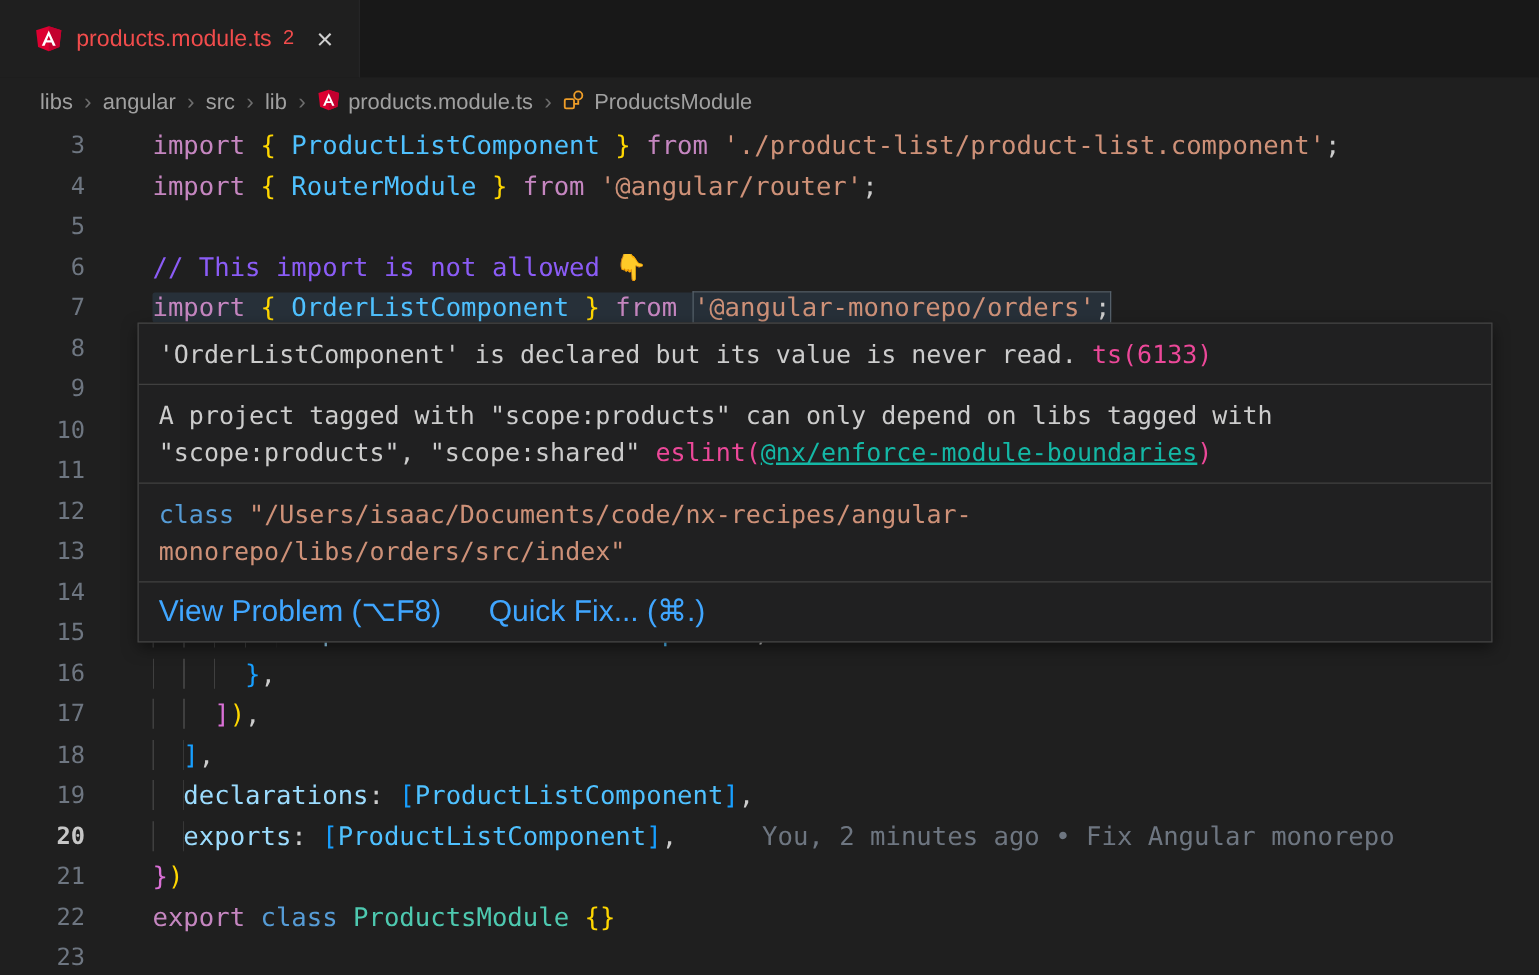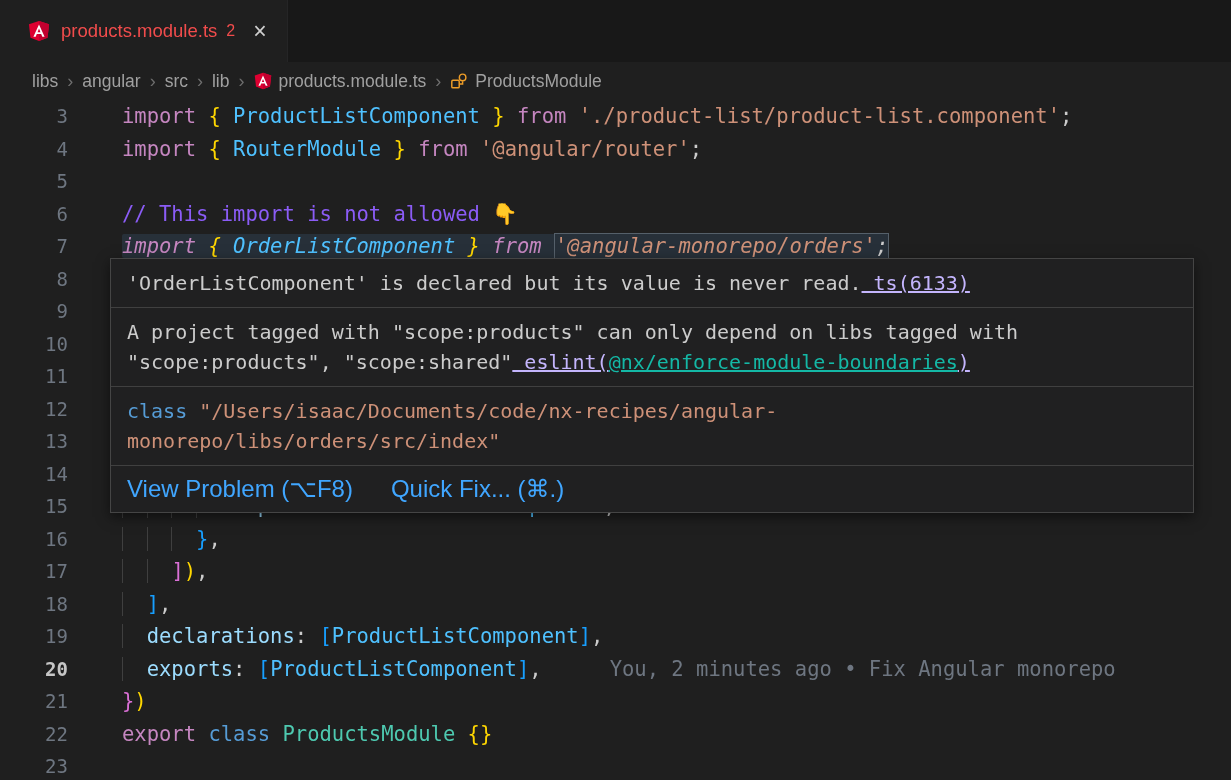--- a/index.html
+++ b/index.html
@@ -11,40 +11,40 @@
   .tab { display:flex; align-items:center; background:#1f1f1f; padding:0 20px 0 28px;
          border-right:1px solid #252526; cursor:pointer; }
   .tabicon { width:22px; height:22px; display:inline-flex; margin-right:11px; }
   .tabtitle { color:#F14C4C; font-size:18.5px; }
   .tabbadge { color:#F14C4C; font-size:16px; margin-left:9px; }
   .tabclose { color:#cfcfcf; font-size:23px; margin-left:18px; line-height:1; cursor:pointer; }
 
   
   .breadcrumb { height:38px; display:flex; align-items:center; padding-left:32px;
                 background:#1f1f1f; color:#a0a0a0; font-size:17.5px; }
-  .bc-item { display:flex; align-items:center; cursor:pointer; }
+  .bc-item { display:flex; align-items:flex-start; cursor:pointer; }
   .bc-sep { color:#6e6e6e; margin:0 9px; font-size:18px; }
   .bc-ic { width:18px; height:18px; display:inline-flex; margin-right:7px; }
 
   
   .editor { position:relative; height:680px; overflow:hidden; }
   .line { display:flex; height:32.5px; align-items:center;
           font-family:"DejaVu Sans Mono","Liberation Mono",monospace; font-size:20.5px; }
   .gutter { width:68px; flex:none; text-align:right; color:#6E7681; font-size:19px; cursor:pointer; }
   .gutter.cur { color:#C6C6C6;font-weight:bold; }
   .content { margin-left:54px; white-space:pre; }
-  .content.hl { background:rgba(59,88,118,0.30); border-radius:2px;font-style:italic; }
+  .content.hl { background:rgba(59,88,118,0.30); border-radius:2px; }
 
   .tk-kw  { color:#C586C0; } .tk-kwb { color:#569CD6; }
   .tk-typ { color:#4FC1FF; } .tk-cls { color:#4EC9B0; }
   .tk-prp { color:#9CDCFE; } .tk-str { color:#CE9178; }
   .tk-cmt { color:#8b5cf6; } .tk-pun { color:#CCCCCC; }
   .tk-gld { color:#FFD700; } .tk-pnk { color:#DA70D6; }
   .tk-blu { color:#179FFF; } .tk-txt { color:#CCCCCC; }
-  .tk-src { color:#c4b5fd;text-decoration:underline; } .tk-emo { color:#FFCC4D; }
+  .tk-src { color:#ec4899; } .tk-emo { color:#FFCC4D; }
   .tk-lnk { color:#14b8a6; text-decoration:underline; cursor:pointer; }
   .tk-blm { color:#6E7681; margin-left:68px; }
 
   .wavy { text-decoration:underline wavy #F14C4C 1px; text-underline-offset:5px;
           text-decoration-skip-ink:none; }
   .guides { background-image:repeating-linear-gradient(to right,
             #3f3f3f 0, #3f3f3f 1px, transparent 1px, transparent 2ch); }
   .boxs { border:1px solid #55606a; border-right:none; }
   .boxe { border:1px solid #55606a; border-left:none; }
 

